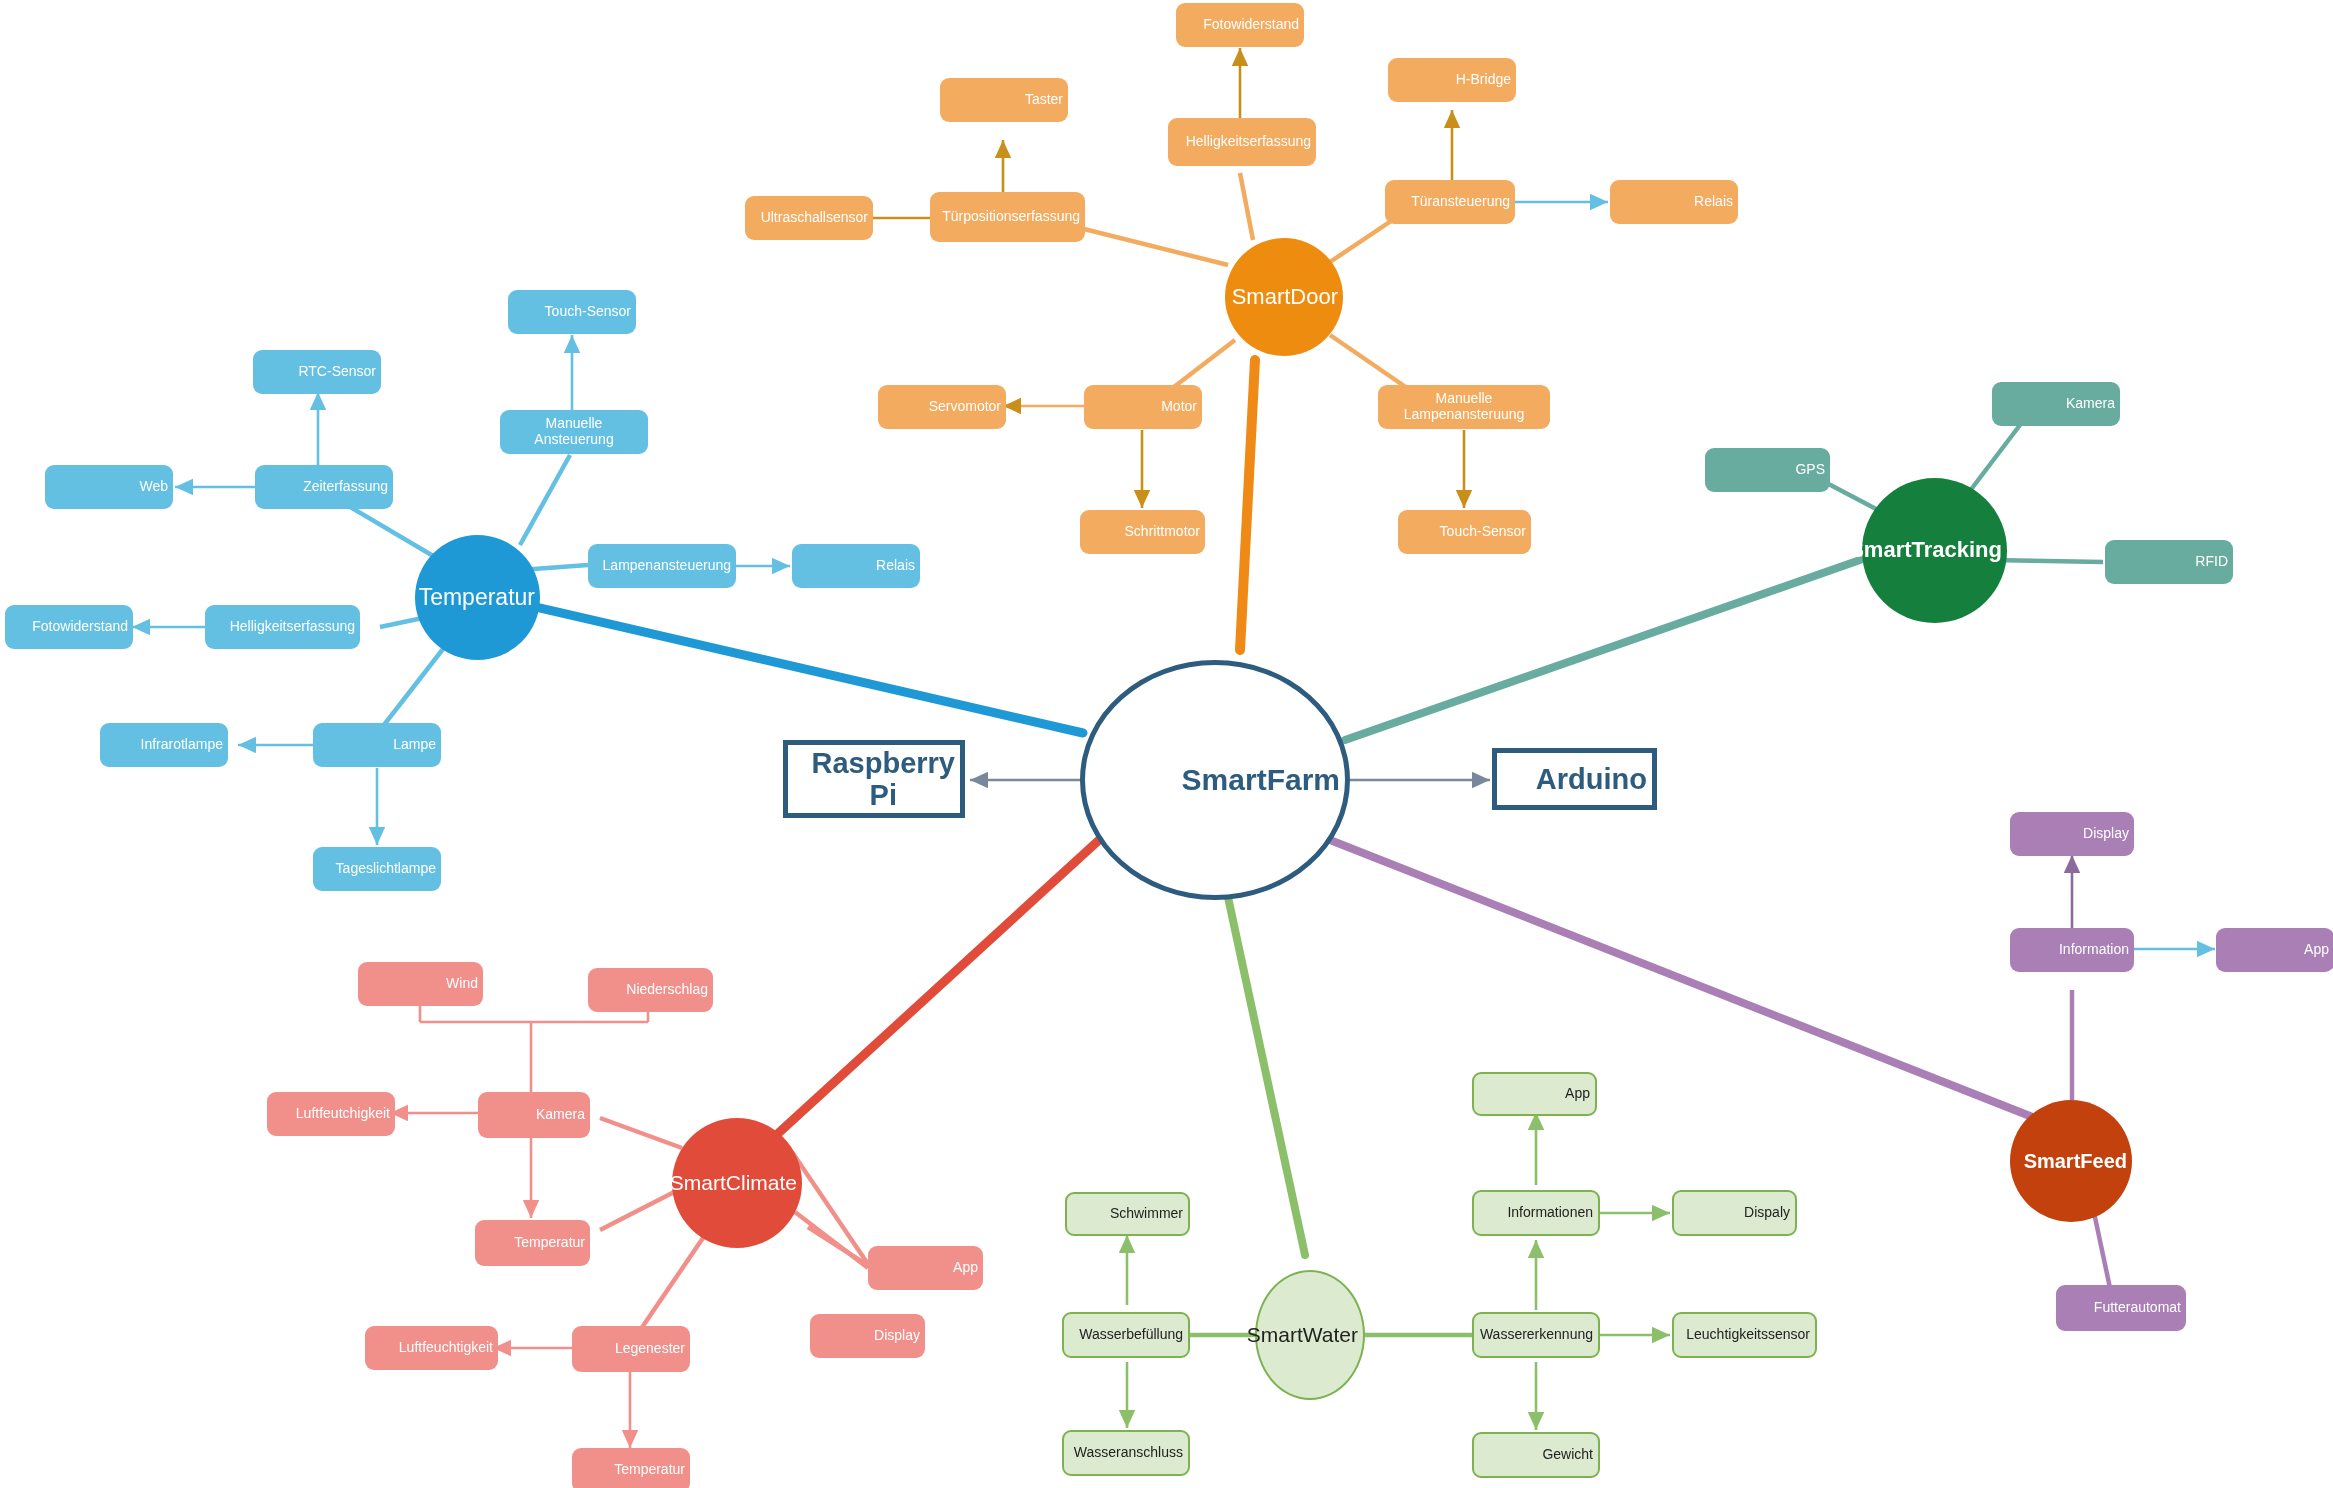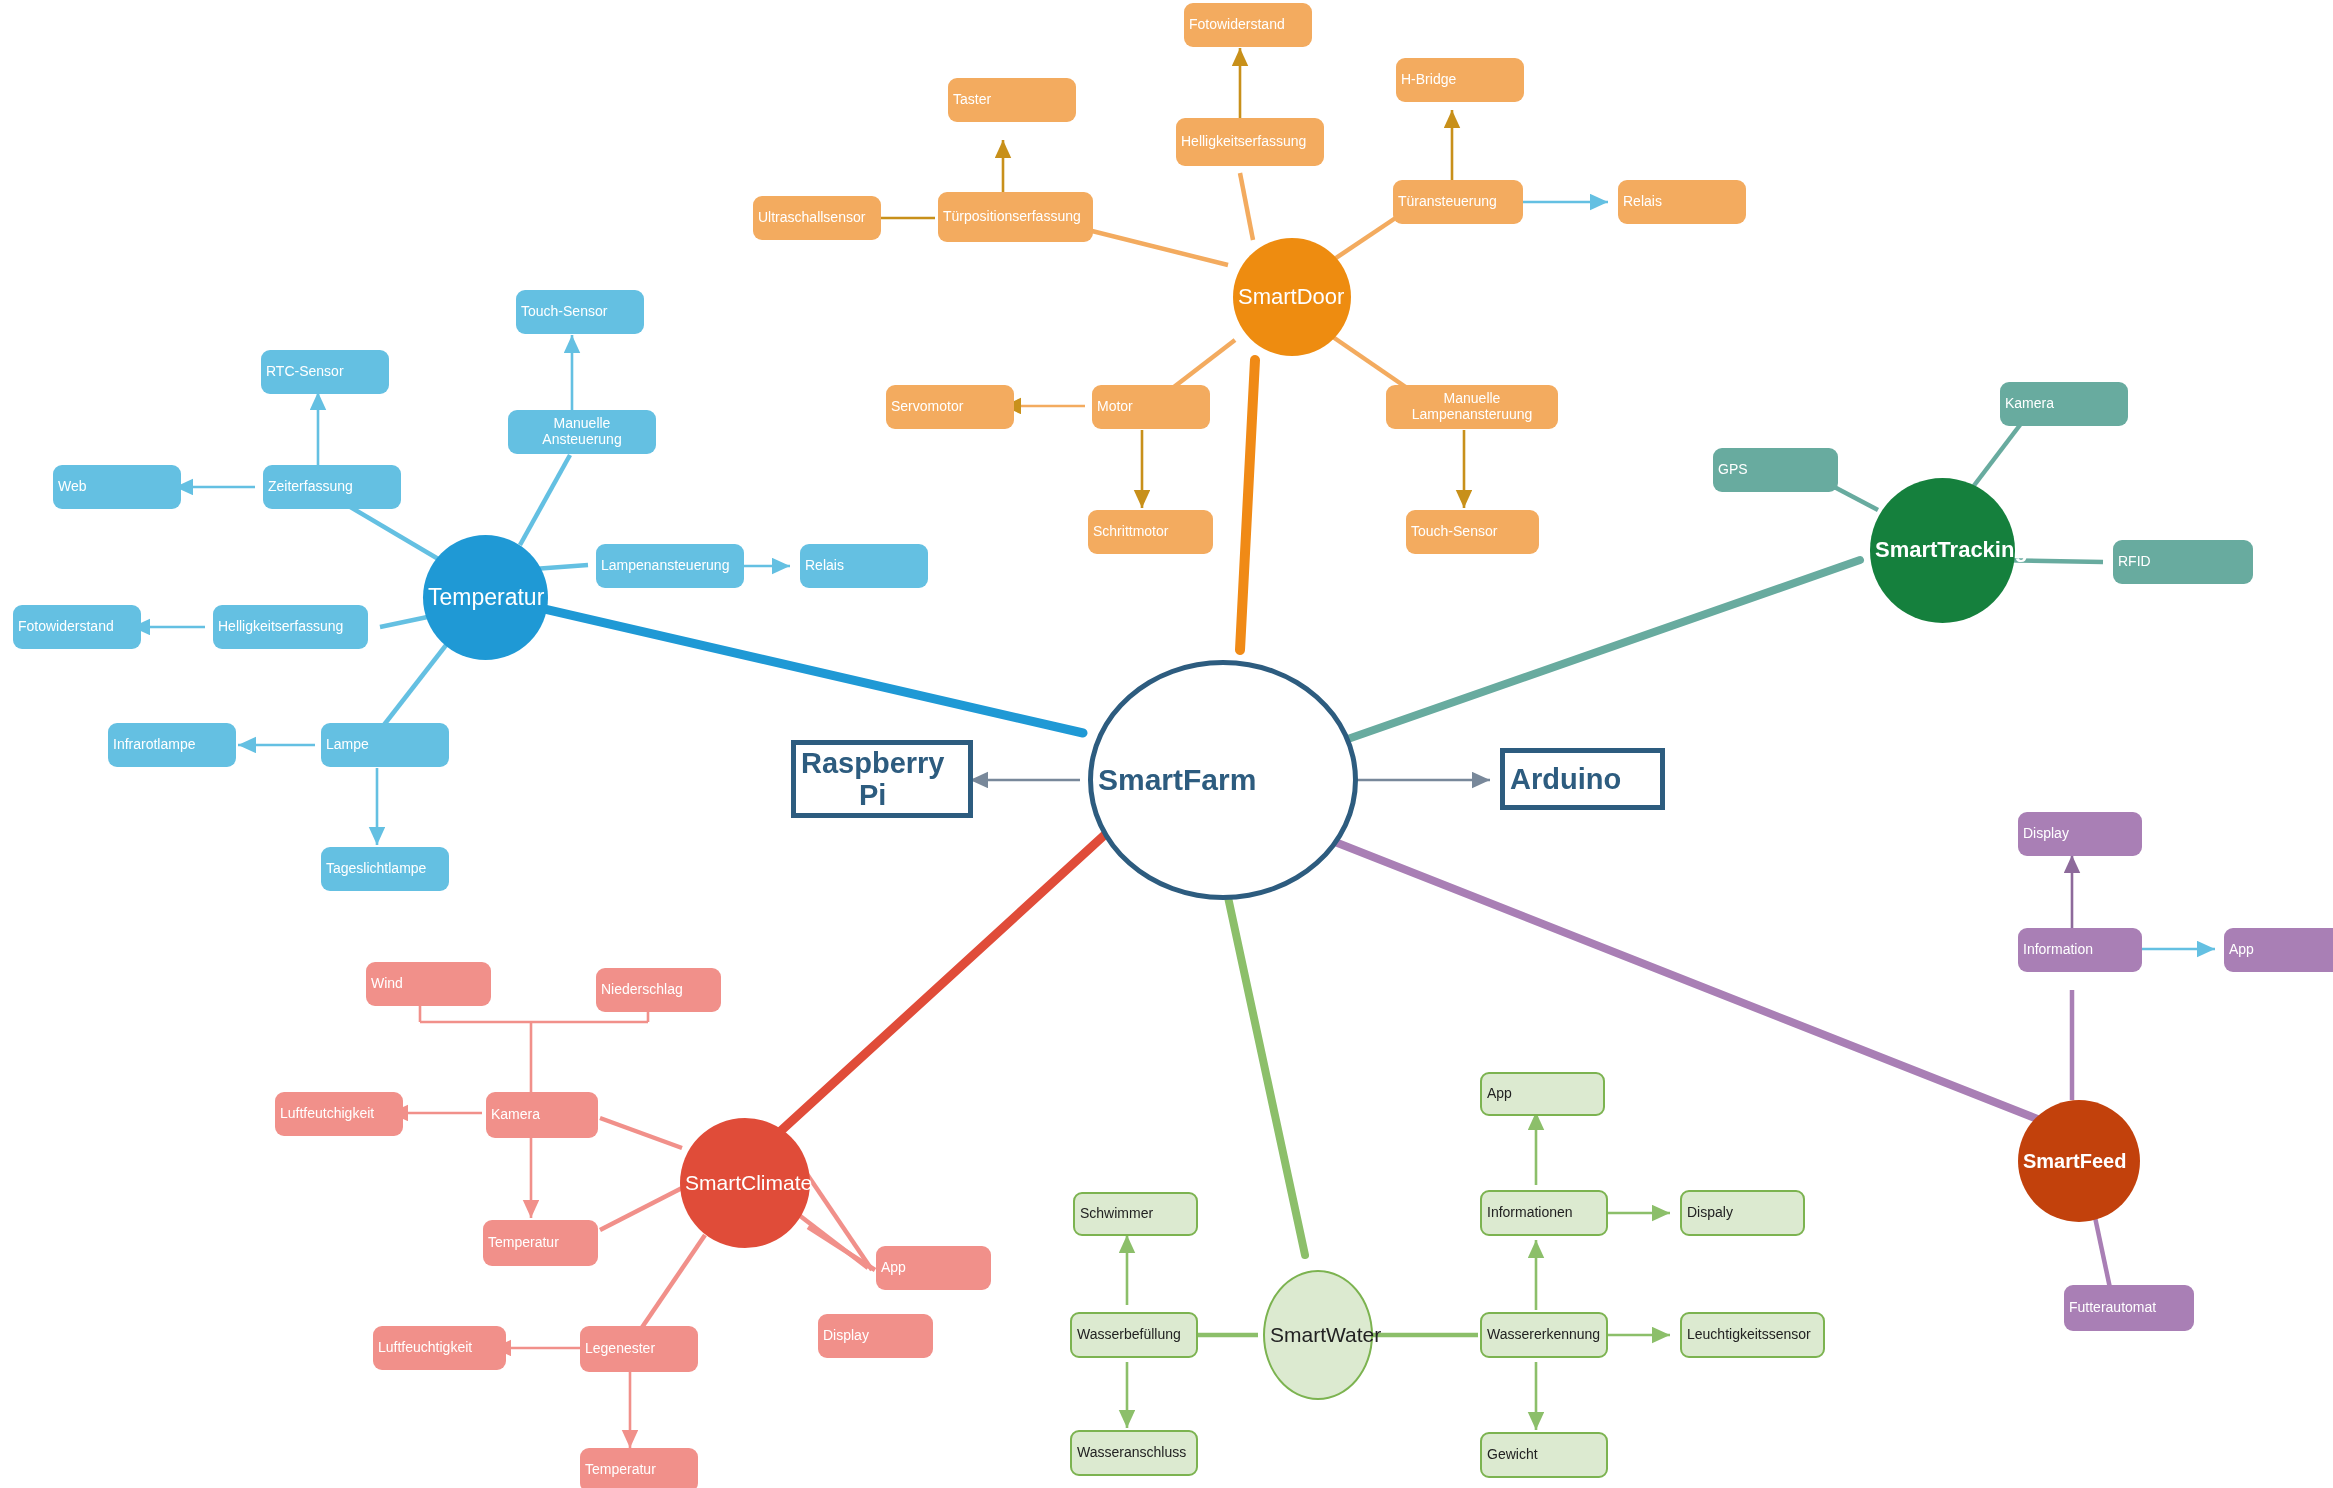--- a/index.html
+++ b/index.html
@@ -1,22 +1,22 @@
 <!DOCTYPE html>
 <html><head>
 <meta charset="utf-8">
 <style>
   html,body{margin:0;padding:0;background:#ffffff;}
   body{width:2333px;height:1488px;font-family:"Liberation Sans",sans-serif;overflow:hidden;}
   #stage{position:relative;width:2333px;height:1488px;background:#fff;}
   svg#edges{position:absolute;left:0;top:0;width:2333px;height:1488px;pointer-events:none;}
 
   .node{position:absolute;box-sizing:border-box;display:flex;align-items:center;
-        justify-content:flex-start;text-align:center;border-radius:9px;color:#fff;
-        line-height:1.12;padding:2px 5px;margin-left:8px;}
+        justify-content:flex-end;text-align:center;border-radius:9px;color:#fff;
+        line-height:1.12;padding:2px 5px;}
   .hub{border-radius:50%;color:#fff;font-weight:400;}
 
   
   .c-light   {background:#64c0e2;}
   .h-light   {background:#1f99d5;}
   .c-door    {background:#f3ab5f;}
   .h-door    {background:#ee8c10;}
   .c-track   {background:#68ab9f;}
   .h-track   {background:#15803d;font-weight:bold;}
   .c-climate {background:#f1908a;}
@@ -337,21 +337,21 @@
 
   <div class="node hub h-track" style="left:1862px;top:478px;width:145px;height:145px;font-size:22px;">
     <span>SmartTracking</span>
   </div>
   <div class="node c-track" style="left:1992px;top:382px;width:128px;height:44px;font-size:14px;">
     <span>Kamera</span>
     </div>
   <div class="node c-track" style="left:1705px;top:448px;width:125px;height:44px;font-size:14px;">
     <span>GPS</span>
     </div>
-  <div class="node c-track" style="left:2105px;top:540px;width:140px;height:44px;font-size:14px;">
+  <div class="node c-track" style="left:2105px;top:540px;width:128px;height:44px;font-size:14px;">
     <span>RFID</span>
     </div>
 
   <div class="node hub h-climate" style="left:672px;top:1118px;width:130px;height:130px;font-size:21px;">
     <span>SmartClimate</span>
   </div>
   <div class="node c-climate" style="left:358px;top:962px;width:125px;height:44px;font-size:14px;">
     <span>Wind</span>
     </div>
   <div class="node c-climate" style="left:588px;top:968px;width:125px;height:44px;font-size:14px;">

